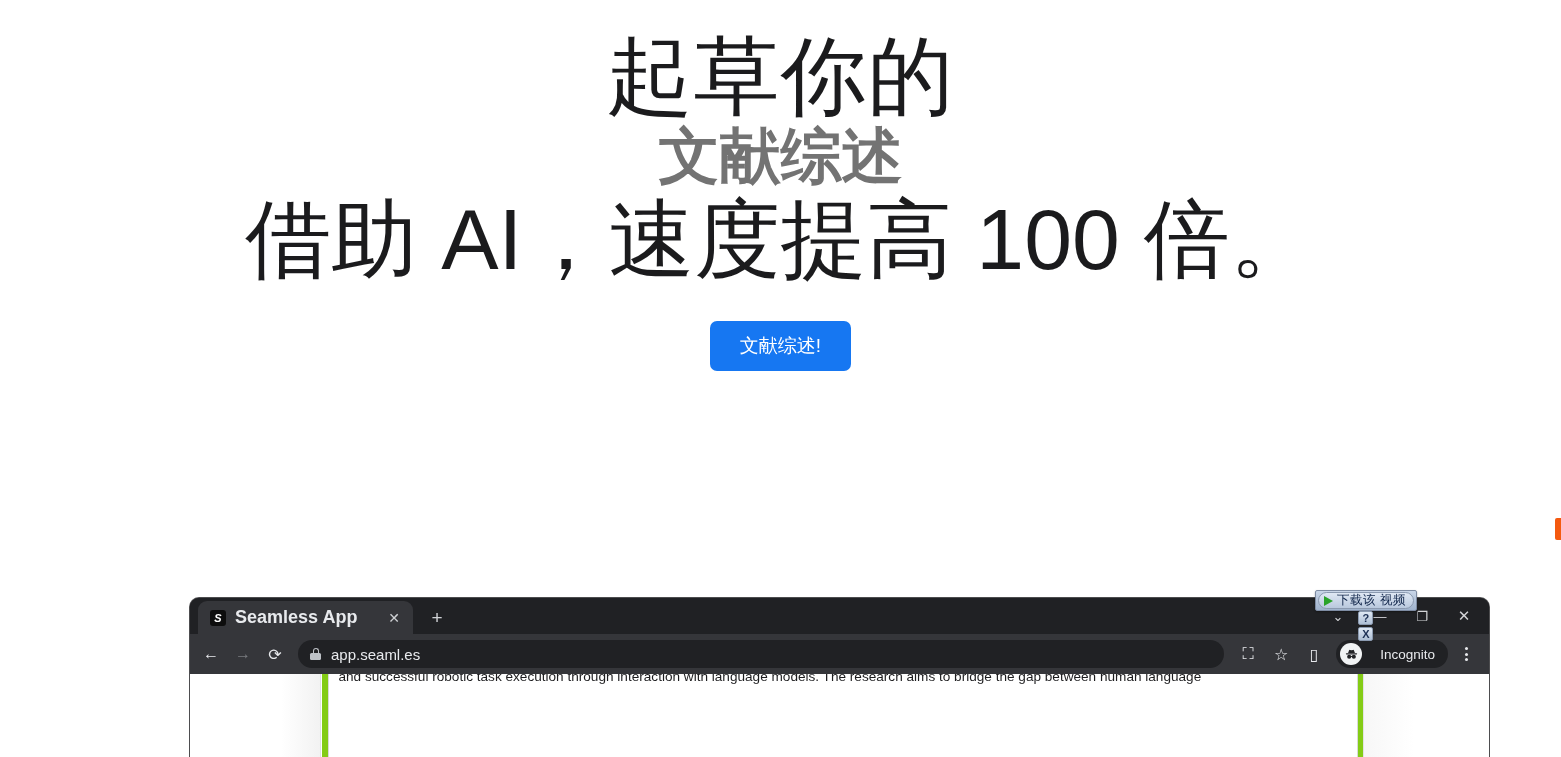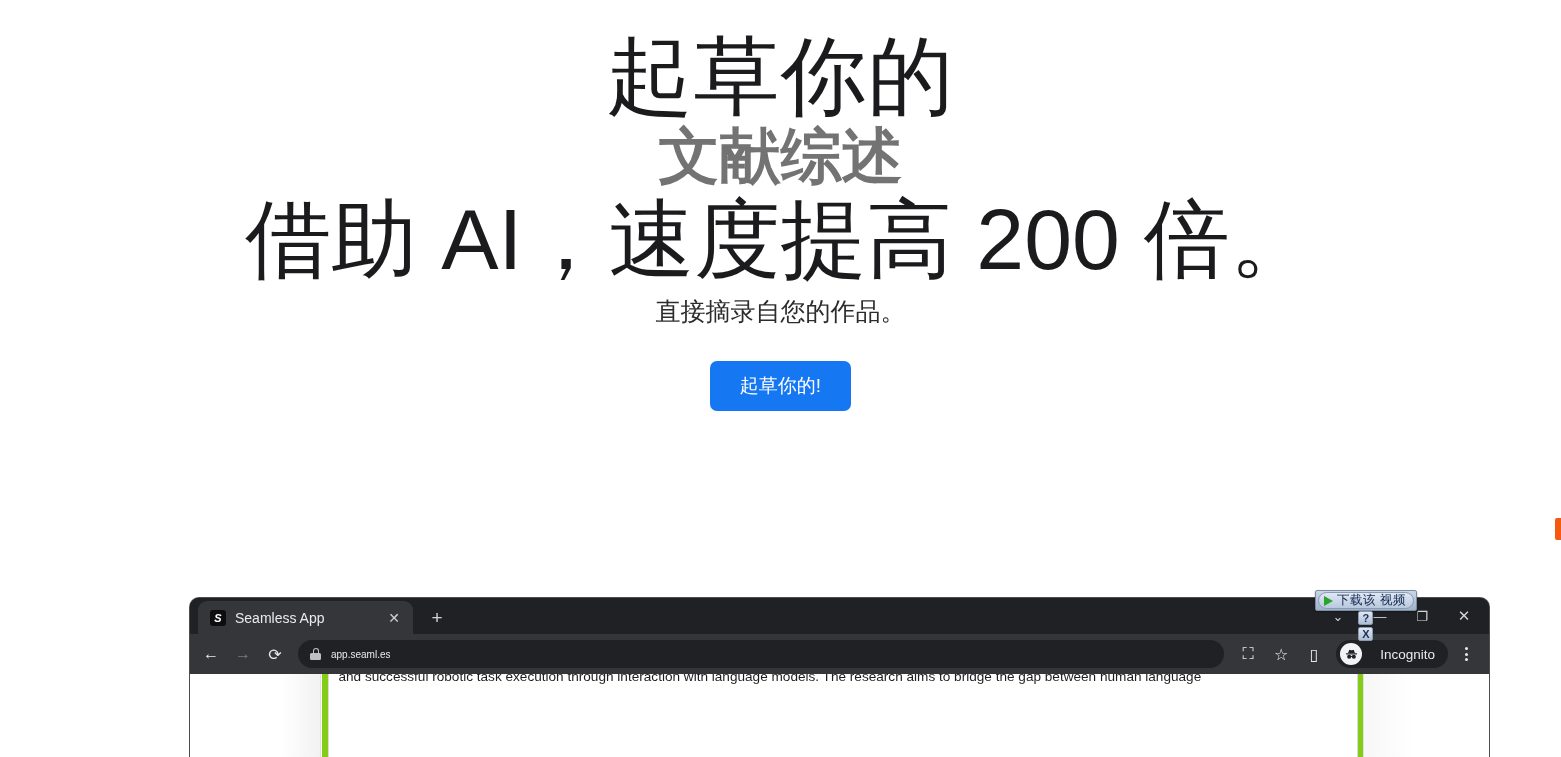--- a/index.html
+++ b/index.html
@@ -99,21 +99,22 @@
     color:#fff;
     font-size: 11px;
     font-weight: 800;
     display:flex; align-items:center; justify-content:center;
     font-style: italic;
     flex: 0 0 auto;
   }
   .tab-title {
     flex:1 1 auto;
     white-space:nowrap; overflow:hidden; text-overflow:ellipsis;
-    font-size: 14px;
+    font-size: 18px;
+    font-weight: bold;
   }
   .tab-close {
     width:18px; height:18px;
     display:flex; align-items:center; justify-content:center;
     border-radius:50%;
     color:#cfd1d4; font-size:14px; line-height:1;
     cursor:pointer;
     flex:0 0 auto;
   }
   .newtab {
@@ -155,21 +156,21 @@
   .omnibox {
     flex: 1 1 auto;
     height: 28px;
     margin: 0 7px 0 6px;
     background: #202124;
     border-radius: 14px;
     display:flex; align-items:center;
     padding: 0 12px;
     gap: 10px;
     color: #e8eaed;
-    font-size: 10px;
+    font-size: 15px;
     cursor: text;
     min-width: 0;
   }
   .lock { width: 11px; height: 12px; position: relative; flex:0 0 auto; }
   .lock .body { position:absolute; bottom:0; left:0; width:11px; height:7px; background:#bdc1c6; border-radius:1.5px; }
   .lock .shackle { position:absolute; top:0; left:2.5px; width:6px; height:6px; border:1.6px solid #bdc1c6; border-bottom:none; border-radius:3px 3px 0 0; }
   .url-text { white-space:nowrap; overflow:hidden; text-overflow:ellipsis; }
 
   .tb-right { display:flex; align-items:center; gap: 3px; flex: 0 0 auto; }
   .incognito-pill {
@@ -285,24 +286,23 @@
   }
 </style>
 </head>
 <body>
 
 <div class="page">
 
   <div class="hero">
     <div class="hero-line l1">起草你的</div>
     <div class="hero-line l2">文献综述</div>
-    <div class="hero-line l3">借助 AI，速度提高 200 倍。</div>
-    <div class="hero-sub" style="margin-top:0">直接摘录自您的作品。</div>
+    <div class="hero-line l3">借助 AI，速度提高 100 倍。</div>
     <div class="cta-wrap">
-      <button class="cta-button">起草你的!</button>
+      <button class="cta-button">文献综述!</button>
     </div>
   </div>
 
   <div class="edge-marker"></div>
 
   <div class="browser">
 
     <div class="tabstrip">
       <div class="tab">
         <span class="favicon">S</span>

